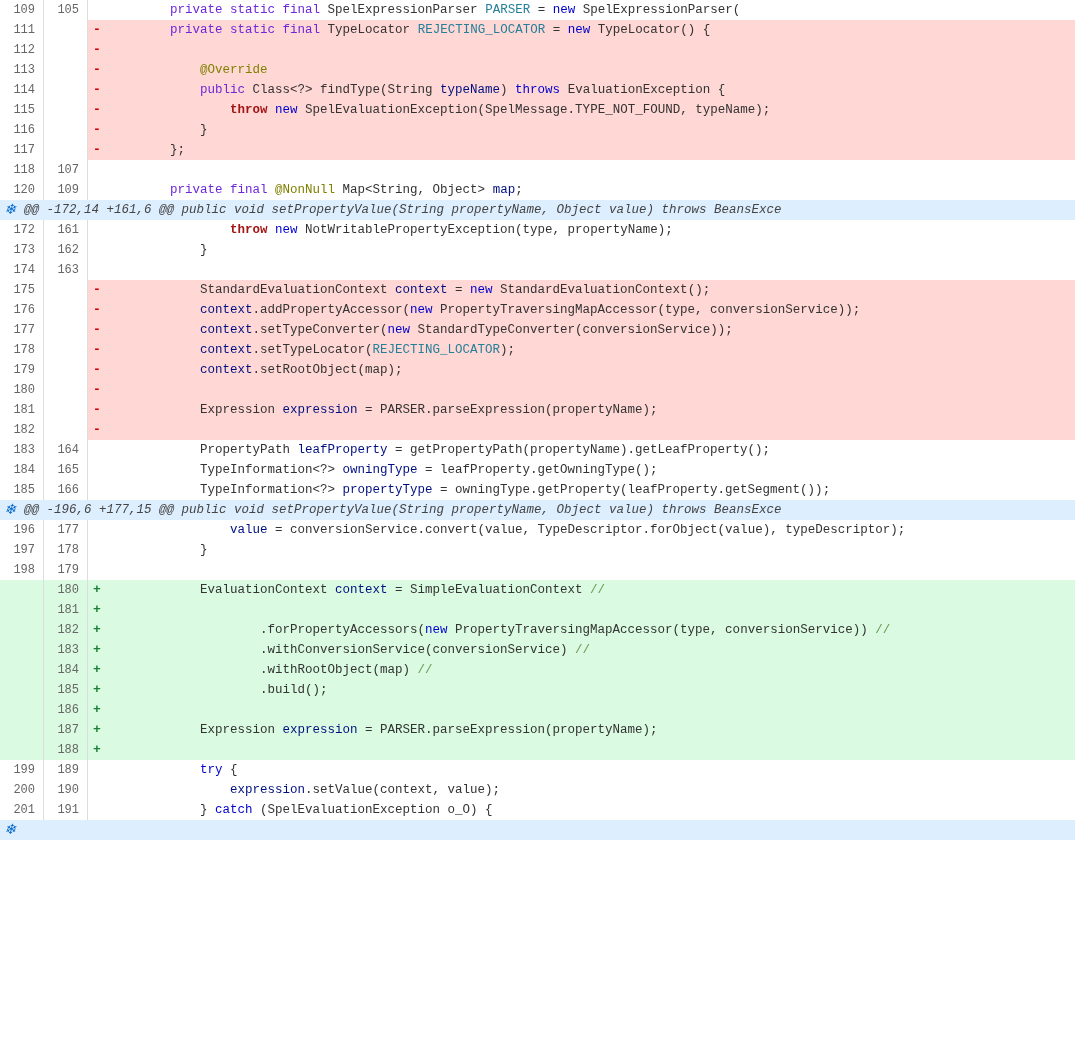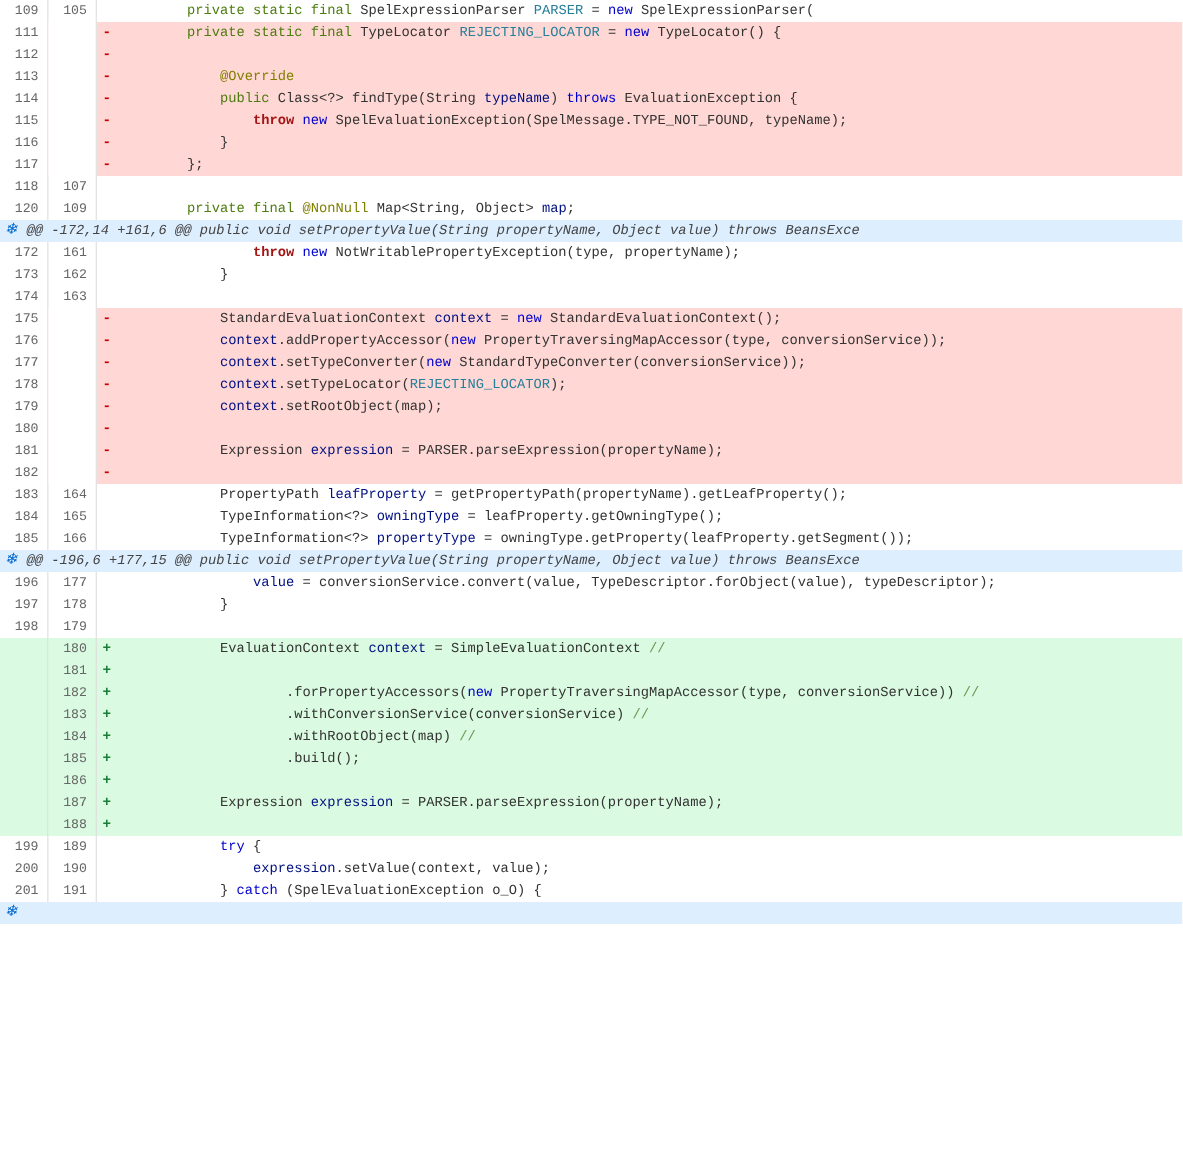--- a/index.html
+++ b/index.html
@@ -68,21 +68,21 @@
     .hunk-icon {
       width: 20px;
       min-width: 20px;
       display: flex;
       align-items: center;
       justify-content: center;
       color: #0066cc;
       font-size: 14px;
     }
     
-    .kw { color: #4d7c0f; font-weight: normal; } 
+    .kw { color: #6d28d9; font-weight: normal; } 
     .kw2 { color: #0000cd; }
     .annot { color: #808000; }
     .ident { color: #001080; }
     .comment { color: #6a9955; }
   </style>
 </head>
 <body>
 
 <div class="diff-container">
 <div class="diff-row row-context">

